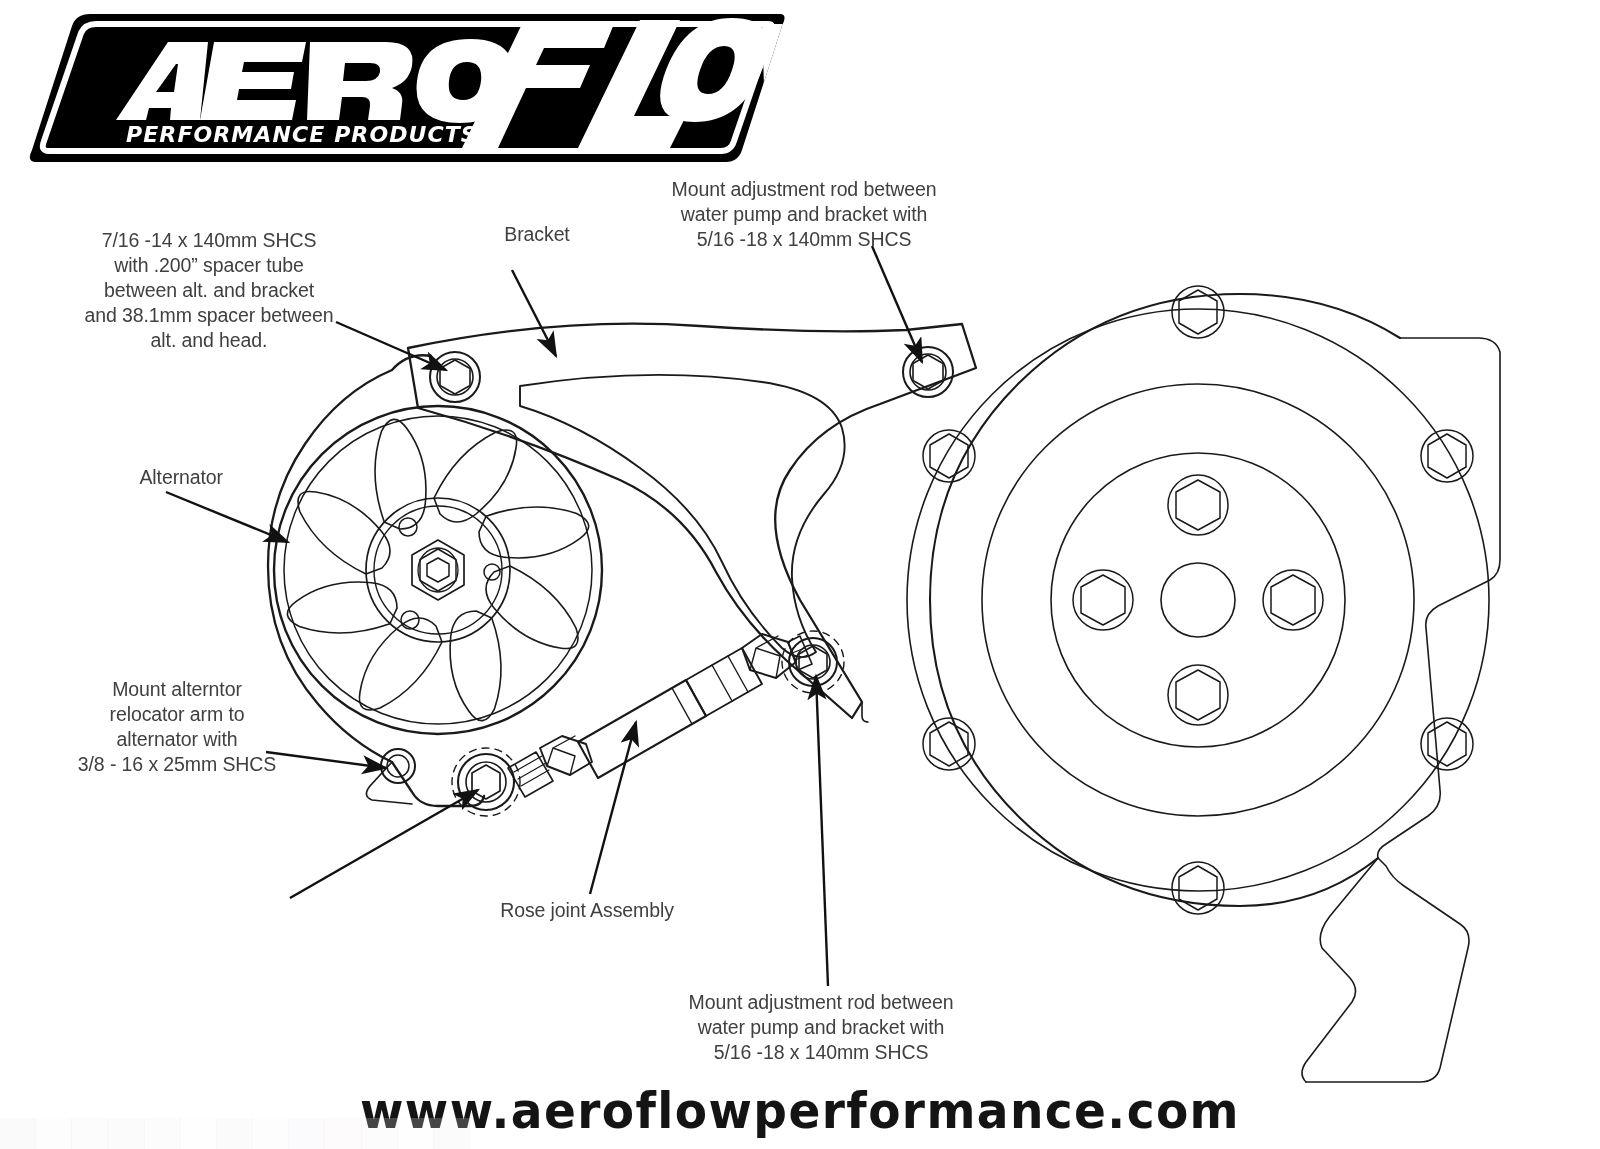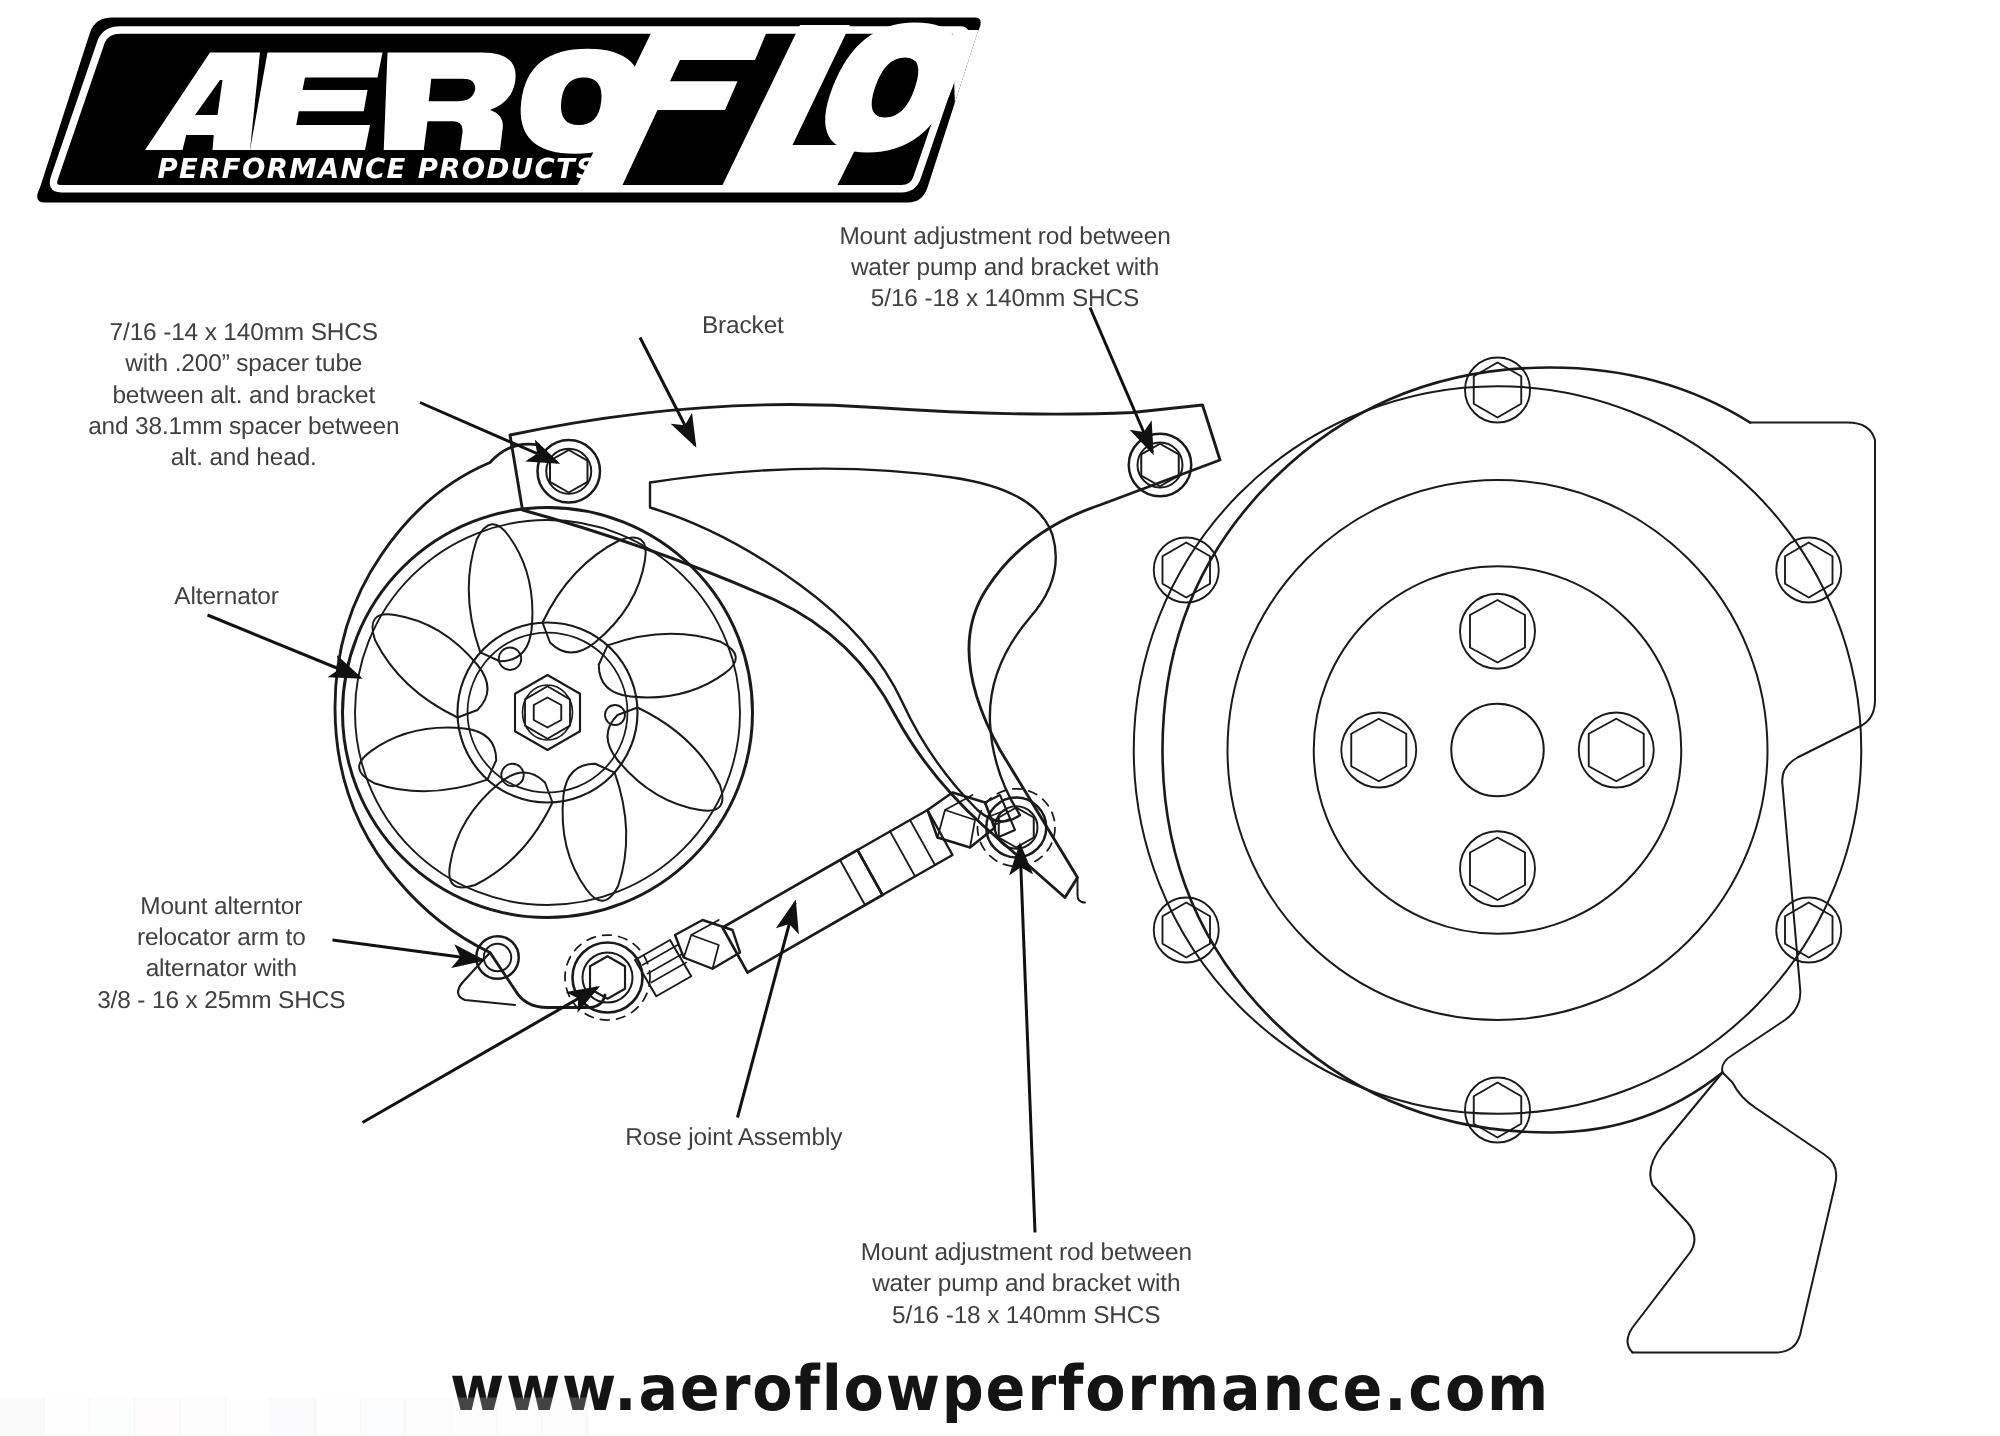--- a/index.html
+++ b/index.html
@@ -374,35 +374,35 @@
       <path d="M 512 270 L 556 356" marker-end="url(#arrowSolid)"></path>
       <path d="M 872 246 L 922 362" marker-end="url(#arrowSolid)"></path>
       <path d="M 166 492 L 288 542" marker-end="url(#arrowSolid)"></path>
       <path d="M 266 752 L 386 768" marker-end="url(#arrowSolid)"></path>
       <path d="M 290 898 L 478 790" marker-end="url(#arrowSolid)"></path>
       <path d="M 590 894 L 636 722" marker-end="url(#arrowSolid)"></path>
       <path d="M 828 986 L 816 676" marker-end="url(#arrowSolid)"></path>
     </g>
   </svg>
 
-  <div class="callout" style="left:64px;  top:228px;  width:262px;margin-top:26px;">7/16 -14 x 140mm SHCS
+  <div class="callout" style="left:78px;  top:228px;  width:262px;">7/16 -14 x 140mm SHCS
 with .200” spacer tube
 between alt. and bracket
 and 38.1mm spacer between
 alt. and head.</div>
 
-  <div class="callout" style="left:447px; top:248px; width:180px;text-align:right;">Bracket</div>
+  <div class="callout" style="left:447px; top:222px; width:180px;">Bracket</div>
 
   <div class="callout" style="left:648px; top:177px; width:312px;">Mount adjustment rod between
 water pump and bracket with
 5/16 -18 x 140mm SHCS</div>
 
   <div class="callout" style="left:43px;  top:465px; width:180px; text-align:right;">Alternator</div>
 
-  <div class="callout" style="left:62px;  top:677px; width:230px;margin-top:36px;">Mount alterntor
+  <div class="callout" style="left:62px;  top:677px; width:230px;">Mount alterntor
 relocator arm to
 alternator with
 3/8 - 16 x 25mm SHCS</div>
 
 
   <div class="callout" style="left:467px; top:898px; width:240px;">Rose joint Assembly</div>
 
   <div class="callout" style="left:665px; top:990px; width:312px;">Mount adjustment rod between
 water pump and bracket with
 5/16 -18 x 140mm SHCS</div>

